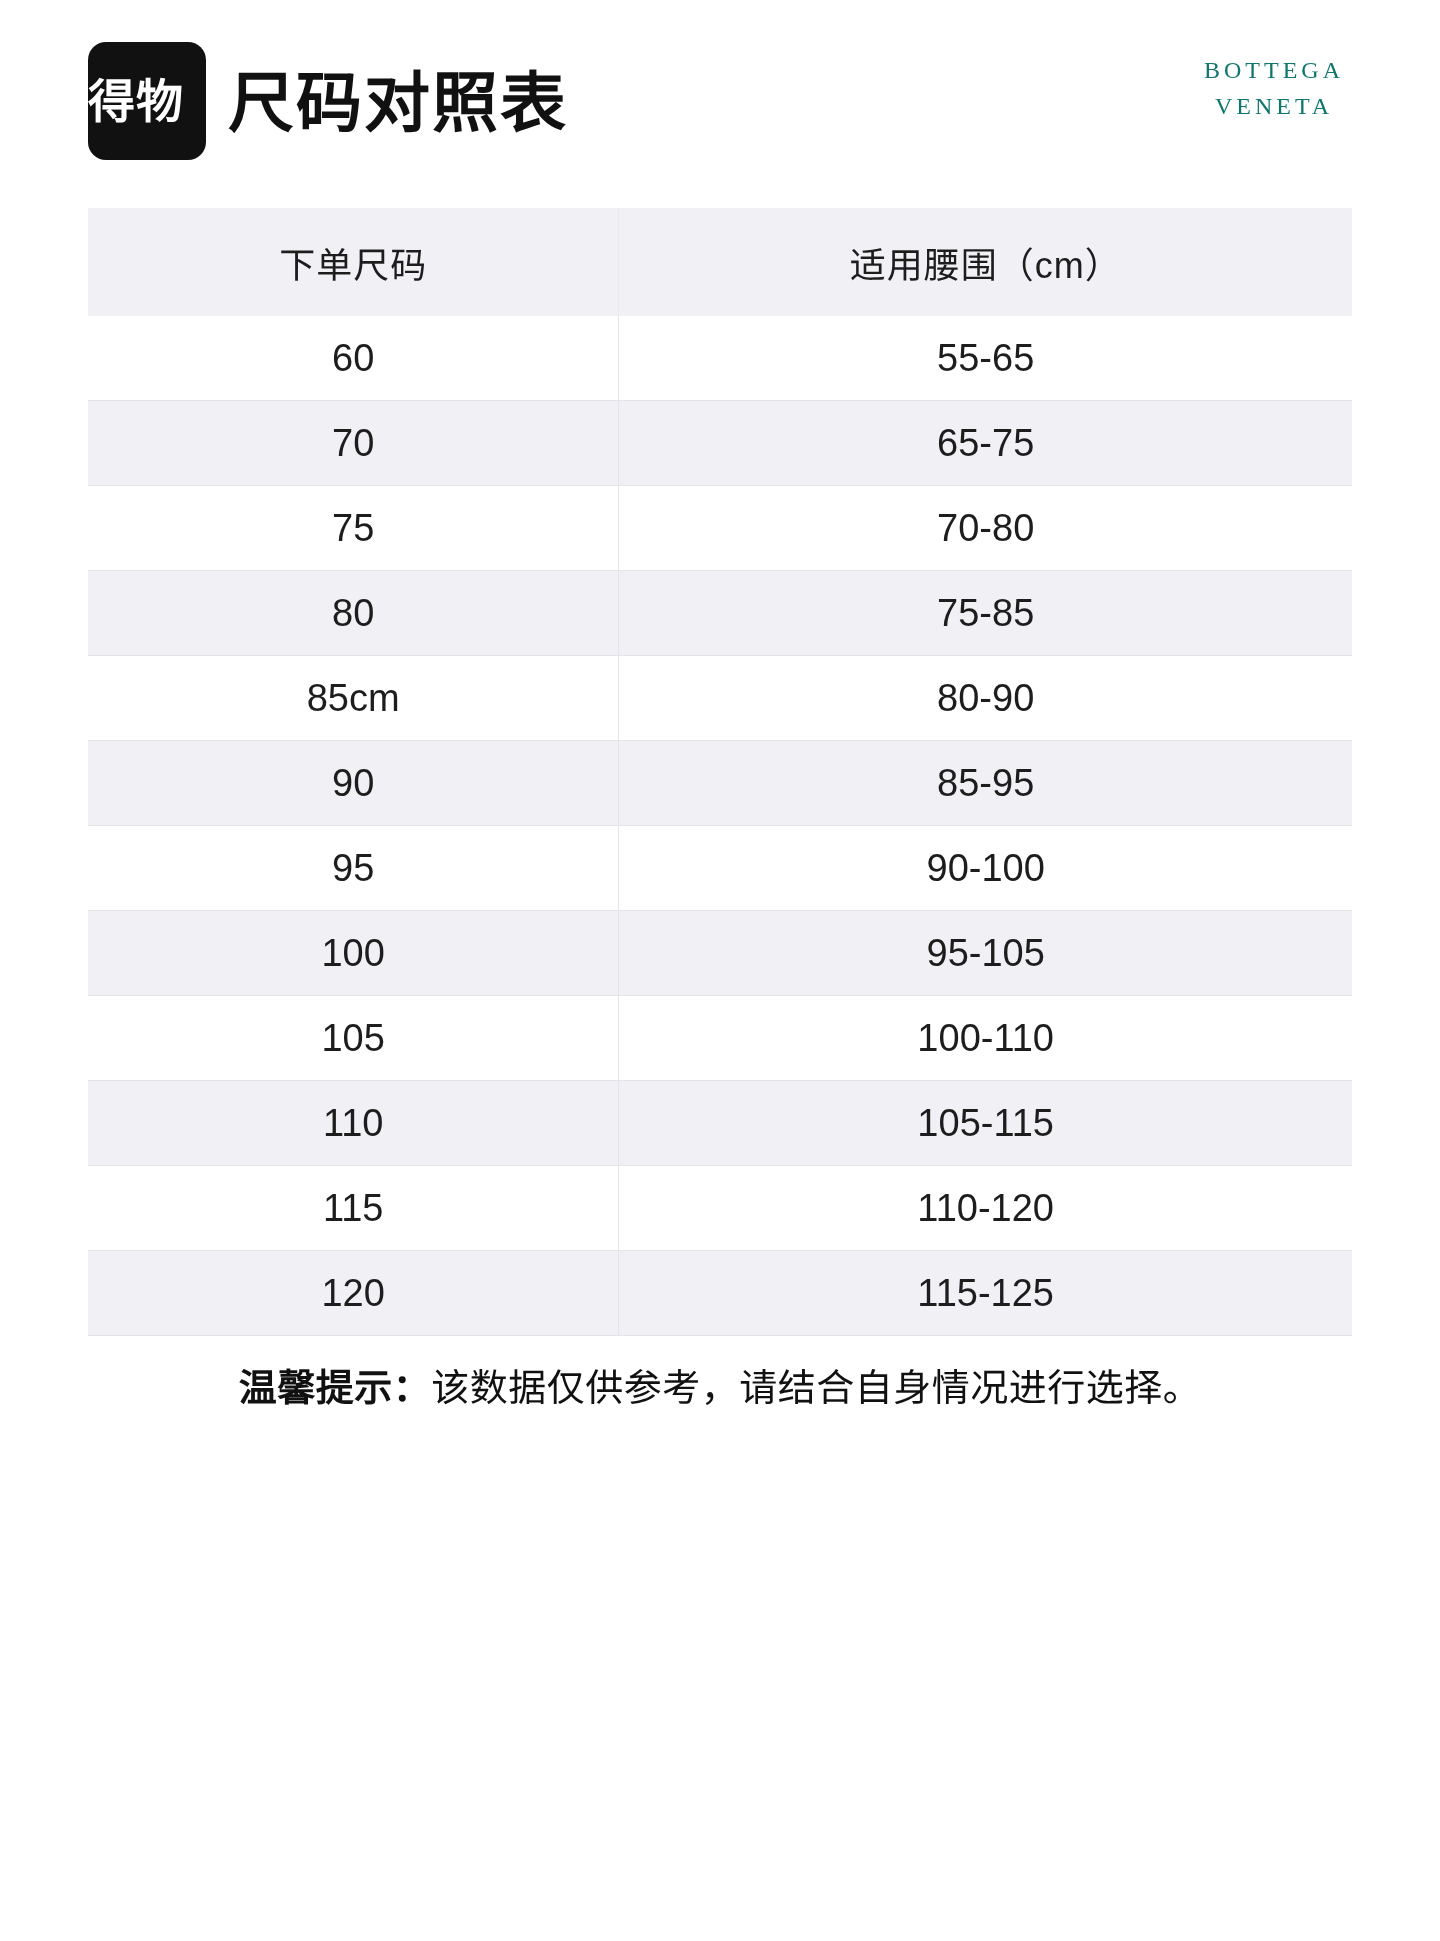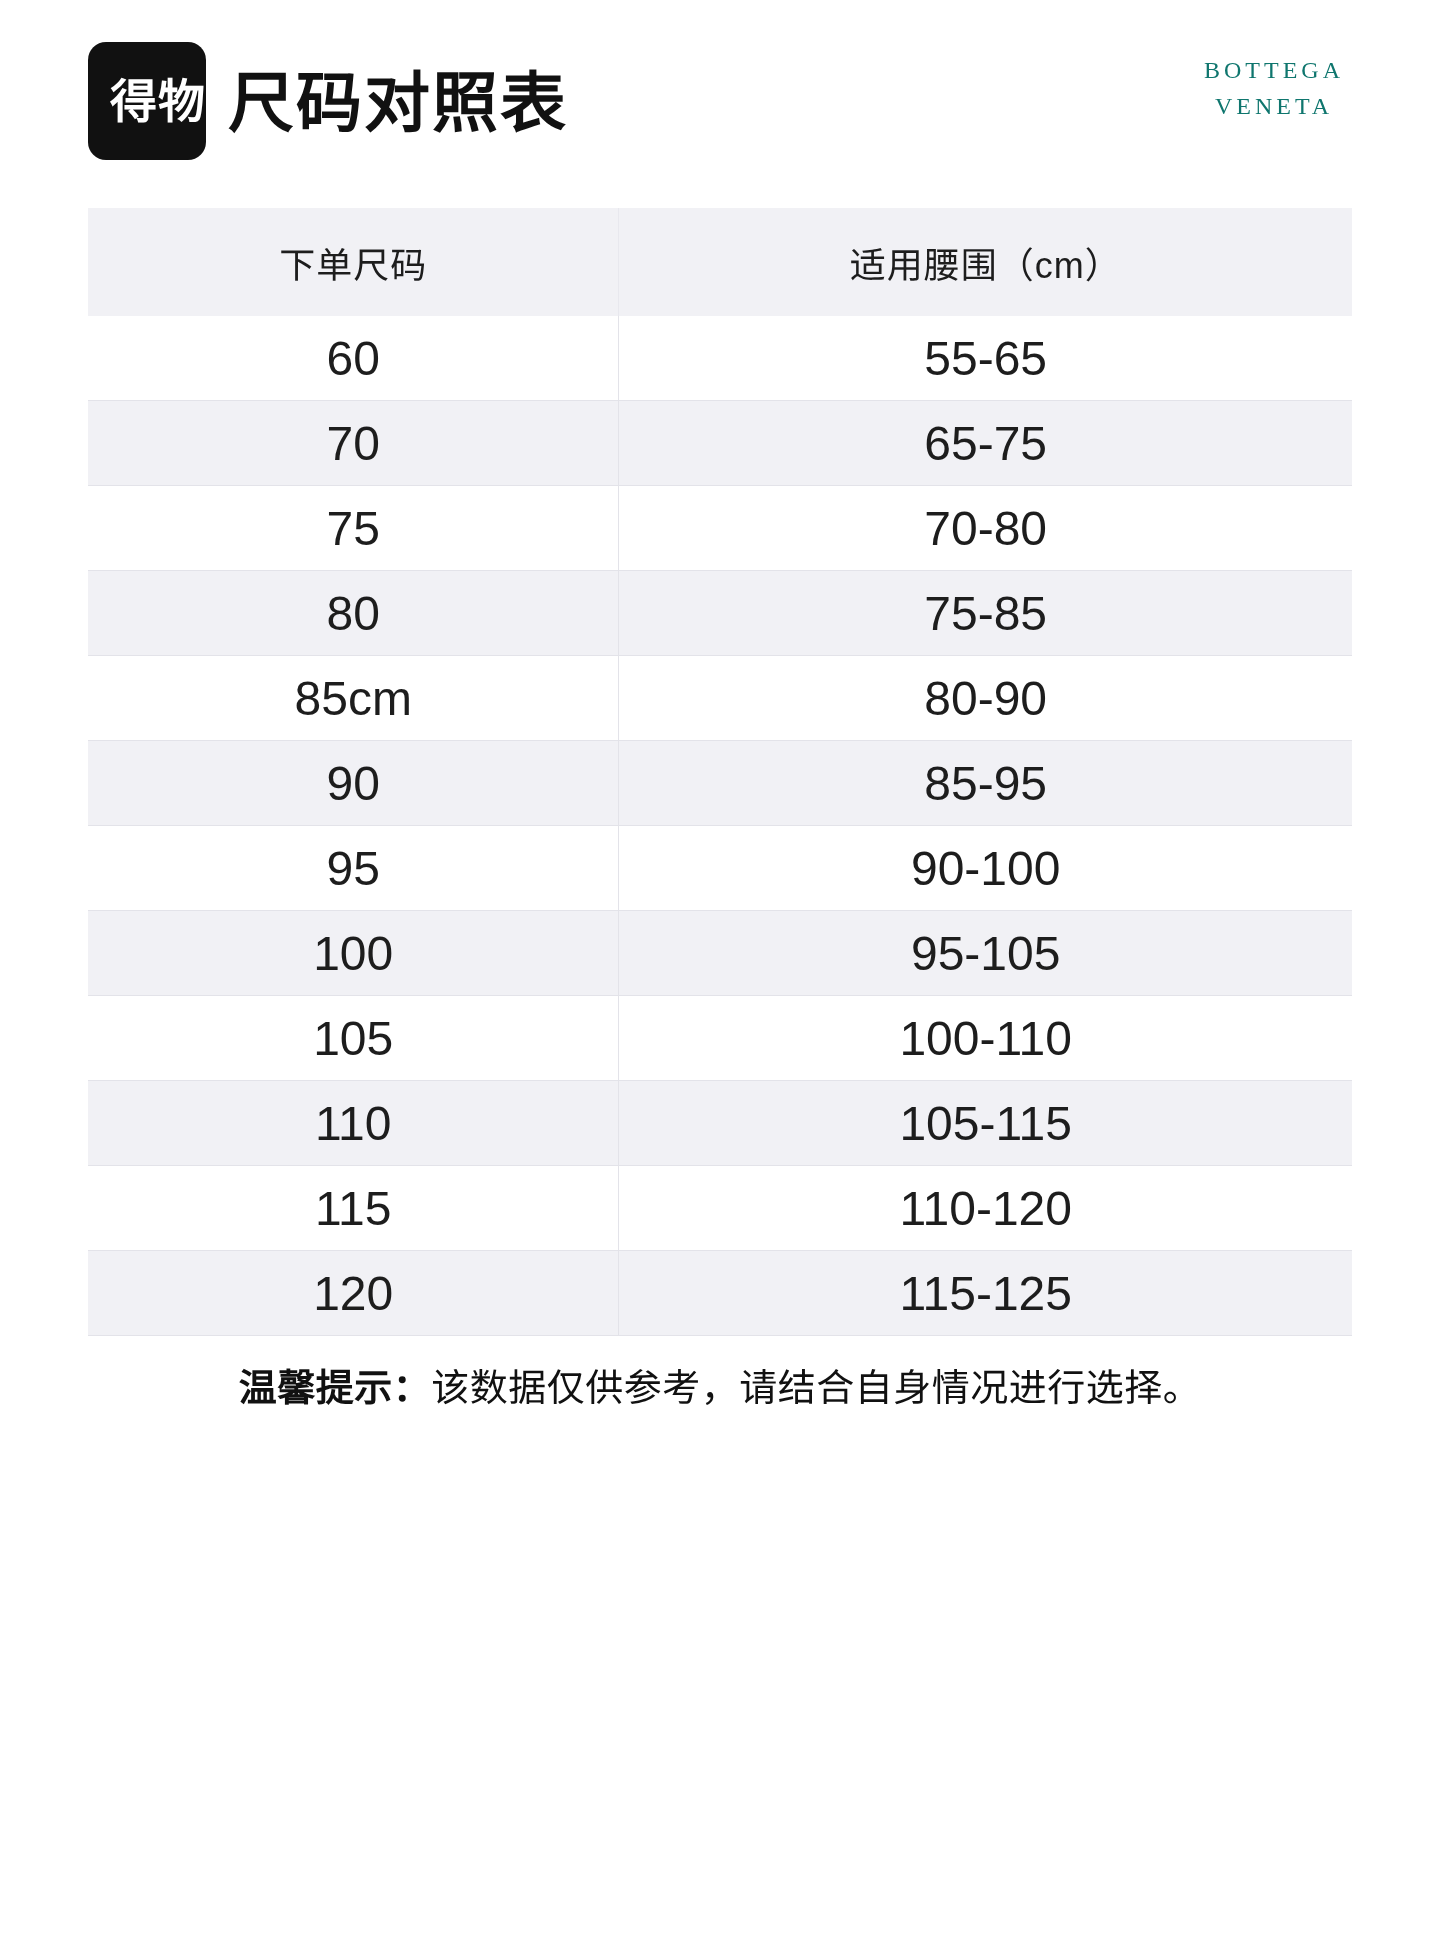--- a/index.html
+++ b/index.html
@@ -31,21 +31,21 @@
     display: flex;
     align-items: center;
   }
   .logo-badge {
     width: 118px;
     height: 118px;
     background: #111111;
     border-radius: 18px;
     display: flex;
     align-items: center;
-    justify-content: flex-end;
+    justify-content: flex-start;
     margin-top: 12px;
     flex: 0 0 auto;
   }
   .logo-badge .logo-text {
     color: #ffffff;
     font-size: 47px;
     font-weight: 700;
     letter-spacing: 1px;
     line-height: 1;
     font-family: "Liberation Sans", "DejaVu Sans", sans-serif;
@@ -82,21 +82,21 @@
   }
   table.size-table {
     width: 100%;
     border-collapse: collapse;
     table-layout: fixed;
   }
   table.size-table th,
   table.size-table td {
     text-align: center;
     font-weight: 400;
-    font-size: 48px;
+    font-size: 38px;
     color: #1d1d1d;
     padding: 0;
     height: 84px;
     vertical-align: middle;
   }
   table.size-table thead th {
     background: #f1f1f5;
     height: 108px;
     font-size: 36px;
     letter-spacing: 1px;

